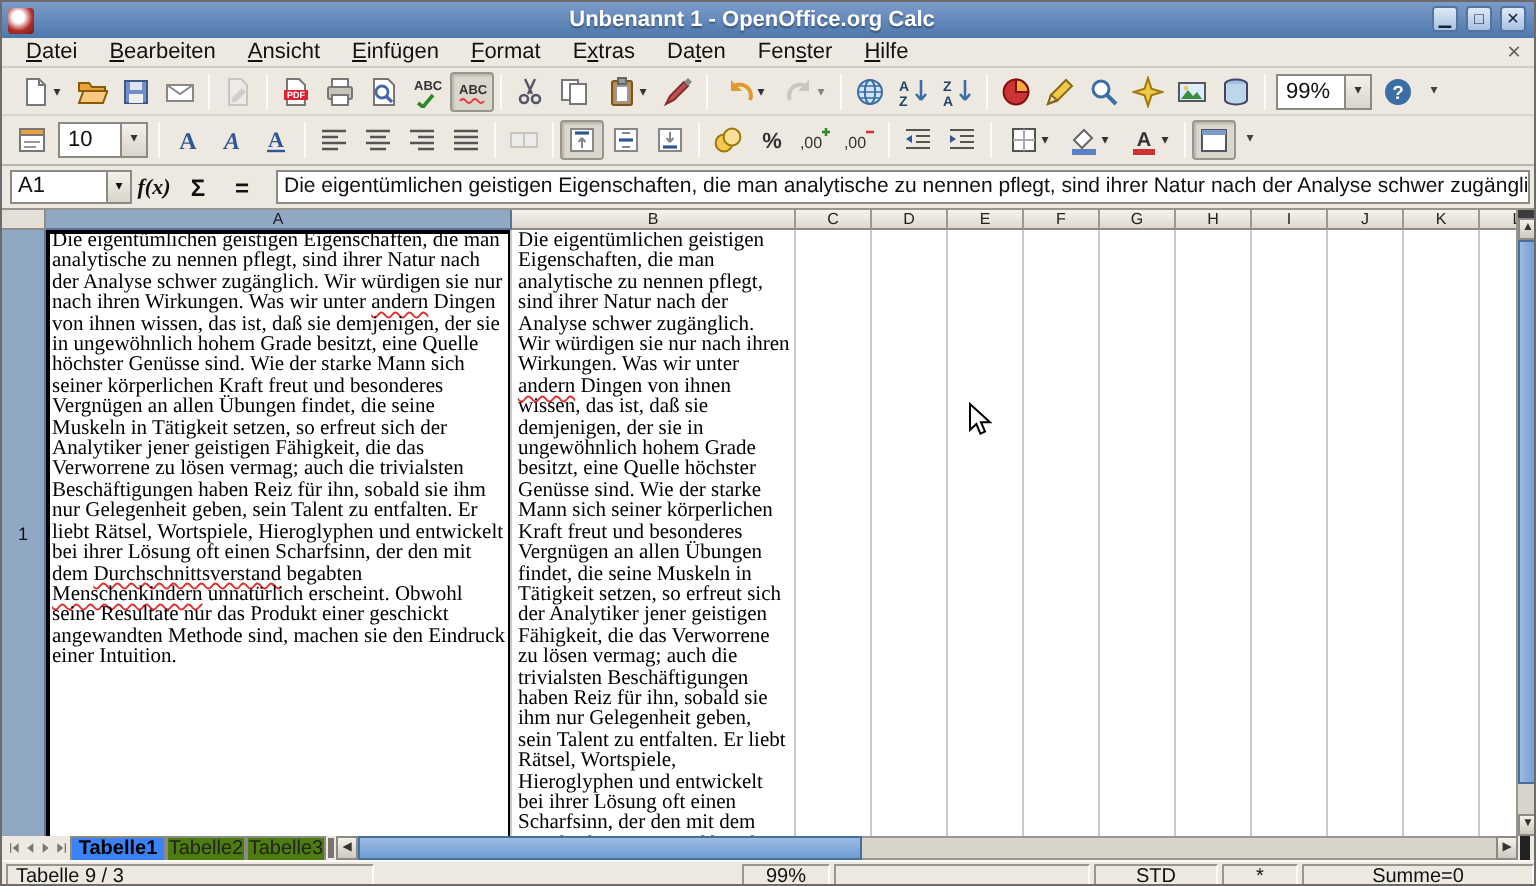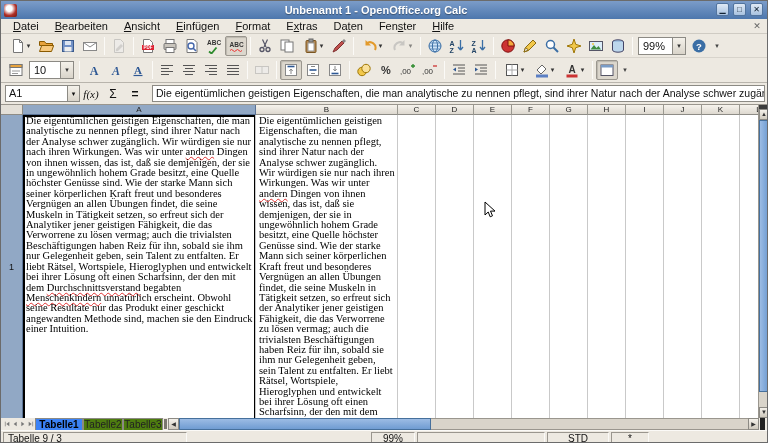--- a/index.html
+++ b/index.html
@@ -40,24 +40,24 @@
   .combo{display:inline-flex;height:18px;background:#fff;border:1px solid #8c8a84;margin:0 2px;
          align-items:center;flex:0 0 auto;}
   .combo .cval{flex:1;padding:0 4px;font-size:11px;white-space:nowrap;overflow:hidden;}
   .combo .cbtn{width:13px;height:100%;background:linear-gradient(#f4f1ea,#d9d4ca);border-left:1px solid #8c8a84;
                font-size:7px;line-height:16px;text-align:center;color:#333;}
   .tbmore{width:10px;height:18px;margin-left:2px;font-size:7px;color:#444;line-height:18px;text-align:center;flex:0 0 auto;}
   
   .formulabar{position:absolute;left:0;top:82px;width:100%;height:22px;background:#EDE9E1;
               border-bottom:1px solid #9a968e;display:flex;align-items:center;}
   .namebox{display:flex;height:17px;margin-left:4px;}
-  .namebox .nval{width:62px;background:#fff;border:1px solid #8c8a84;border-right:none;padding:1px 3px;font-size:11px;}
+  .namebox .nval{width:48px;background:#fff;border:1px solid #8c8a84;border-right:none;padding:1px 3px;font-size:11px;}
   .namebox .nbtn{width:13px;background:linear-gradient(#f4f1ea,#d9d4ca);border:1px solid #8c8a84;
                  font-size:7px;line-height:15px;text-align:center;}
-  .fbtn{width:20px;height:18px;text-align:center;line-height:18px;font-size:12px;margin:0 1px;}
+  .fbtn{width:20px;height:18px;text-align:center;line-height:18px;font-size:12px;margin:0 1px;font-weight:bold;}
   .fx{font-family:"Liberation Serif",serif;font-style:italic;font-size:11px;}
   .inputline{flex:1;height:17px;background:#fff;border:1px solid #8c8a84;margin:0 2px 0 6px;
              padding:1px 3px;font-size:10.5px;white-space:nowrap;overflow:hidden;
              font-family:"Liberation Sans","DejaVu Sans",sans-serif;}
   
   .gridwrap{position:absolute;left:0;top:104px;width:768px;height:313px;background:#fff;overflow:hidden;}
   .corner{position:absolute;left:0;top:0;width:22px;height:10px;background:#e4e0d8;
           border-right:1px solid #8e8c86;border-bottom:1px solid #8e8c86;}
   .colheads{position:absolute;left:22px;top:0;width:735px;height:10px;overflow:hidden;}
   .colhead{position:absolute;top:0;height:10px;font-size:8px;line-height:10px;text-align:center;
@@ -638,19 +638,20 @@
     <span class="hbtn" style="left:747px;">▶</span>
     <span class="hsplit" style="left:759px;"></span>
   </div>
 
   <div class="statusbar" id="statusbar">
       <span class="sfield" style="left:2px;width:184px">Tabelle 9 / 3</span>
       <span class="sfield center" style="left:370px;width:44px">99%</span>
       <span class="sfield" style="left:416px;width:128px"></span>
       <span class="sfield center" style="left:546px;width:62px">STD</span>
       <span class="sfield center" style="left:610px;width:38px">*</span>
+      <span class="sfield center" style="left:650px;width:116px">Summe=0</span>
     </div>
 
   <svg class="cursor" width="12" height="18" viewBox="0 0 12 18">
     <path d="M1 1v13l3.2-3 2 4.8 2.3-1-2-4.7H11z" fill="#fff" stroke="#000" stroke-width="1"></path>
   </svg>
 
 </div>
 
 </body></html>

